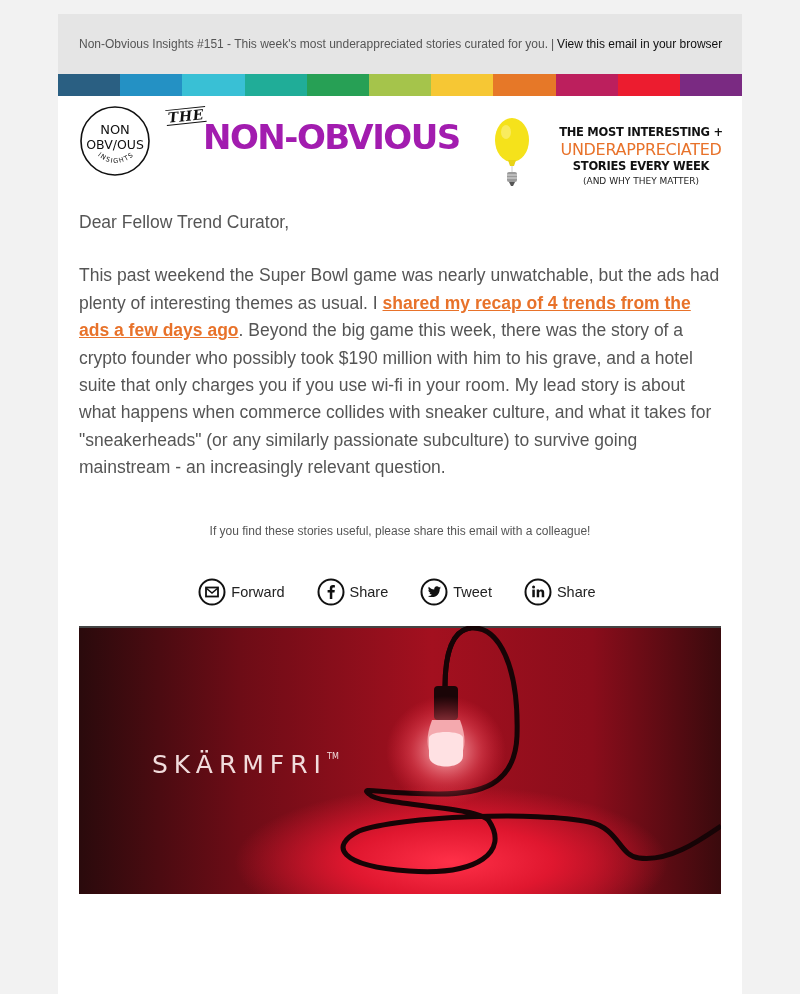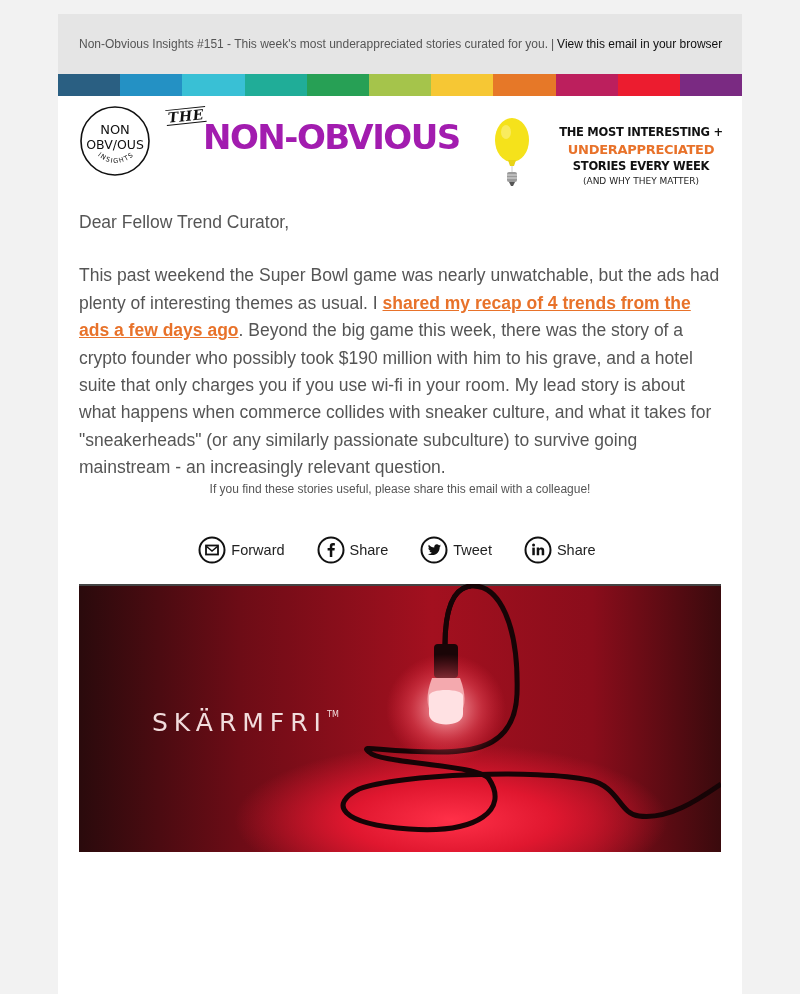--- a/index.html
+++ b/index.html
@@ -12,27 +12,27 @@
   .colorbar { display: flex; height: 22px; }
   .colorbar span { flex: 1; height: 100%; }
   .masthead { position: relative; height: 105px; }
   .seal { position: absolute; left: 20px; top: 8px; width: 74px; height: 74px; }
   .the-mark { position: absolute; left: 108px; top: 12px; font-family: "DejaVu Serif", serif; font-weight: bold; font-style: italic; font-size: 14px; color: #111; letter-spacing: 0.5px; border-top: 1px solid #111; border-bottom: 1px solid #111; line-height: 14px; padding: 0 2px; transform: rotate(-6deg); }
   .title-main { position: absolute; left: 145px; top: 22px; font-family: "DejaVu Sans", sans-serif; font-weight: bold; font-size: 34px; letter-spacing: -1.5px; color: #a21caf; line-height: 38px; }
   .title-sub { position: absolute; left: 145px; top: 60px; font-family: "DejaVu Sans", sans-serif; font-size: 21px; color: #8a8a8a; letter-spacing: 0.2px; line-height: 24px; }
   .bulb { position: absolute; left: 434px; top: 20px; width: 40px; height: 76px; }
   .tagline { position: absolute; left: 488px; top: 28px; width: 190px; text-align: center; font-family: "DejaVu Sans", sans-serif; line-height: 17px; }
   .tagline .t1, .tagline .t3 { font-size: 11.5px; font-weight: bold; color: #111; letter-spacing: -0.3px; }
-  .tagline .t2 { font-size: 13px; font-weight: bold; color: #e8722a; letter-spacing: -0.3px; }
+  .tagline .t2 { font-size: 16px; font-weight: normal; color: #e8722a; letter-spacing: -0.3px; }
   .tagline .t4 { font-size: 9px; color: #222; line-height: 12px; }
   .body-text { padding: 0 21px; color: #555; font-size: 17.5px; line-height: 27.4px; }
   .greeting { margin-top: 8px; }
   .intro { margin-top: 26px; }
   .intro a { color: #e8722a; font-weight: bold; text-decoration: underline; }
-  .share-prompt { text-align: center; font-size: 12px; color: #555; }
+  .share-prompt { text-align: center; font-size: 12px; color: #555; margin-top: 42px; }
   .share-row { display: flex; justify-content: center; gap: 32px; margin-top: 40px; padding-right: 6px; }
   .share-btn { display: flex; align-items: center; gap: 5px; font-size: 14.5px; color: #222; text-decoration: none; cursor: pointer; justify-content: flex-end; }
   .share-btn svg { width: 28px; height: 28px; }
   .section-heading { font-size: 19.5px; font-weight: bold; color: #666; padding: 0 21px; margin-top: 36px; }
   .hero { margin: 20px 21px 0 21px; width: 642px; height: 268px; position: relative; overflow: hidden;
           background: radial-gradient(ellipse 45% 38% at 58% 88%, #ff3048 0%, #e0172f 35%, rgba(170,10,30,0) 75%),
                       linear-gradient(90deg, #2a0a0c 0%, #6d0c16 25%, #a3101f 55%, #8a0d1b 80%, #3a0a0d 100%); }
   .hero-top-line { position: absolute; left: 0; top: 0; width: 100%; height: 2px; background: #444; }
   .hero-brand { position: absolute; left: 73px; top: 124px; font-family: "DejaVu Sans", sans-serif; font-size: 25px; color: #f1dcdc; letter-spacing: 6px; font-weight: normal; }
   .hero-brand sup { font-size: 8px; letter-spacing: 0; vertical-align: top; position: relative; top: 2px; }

